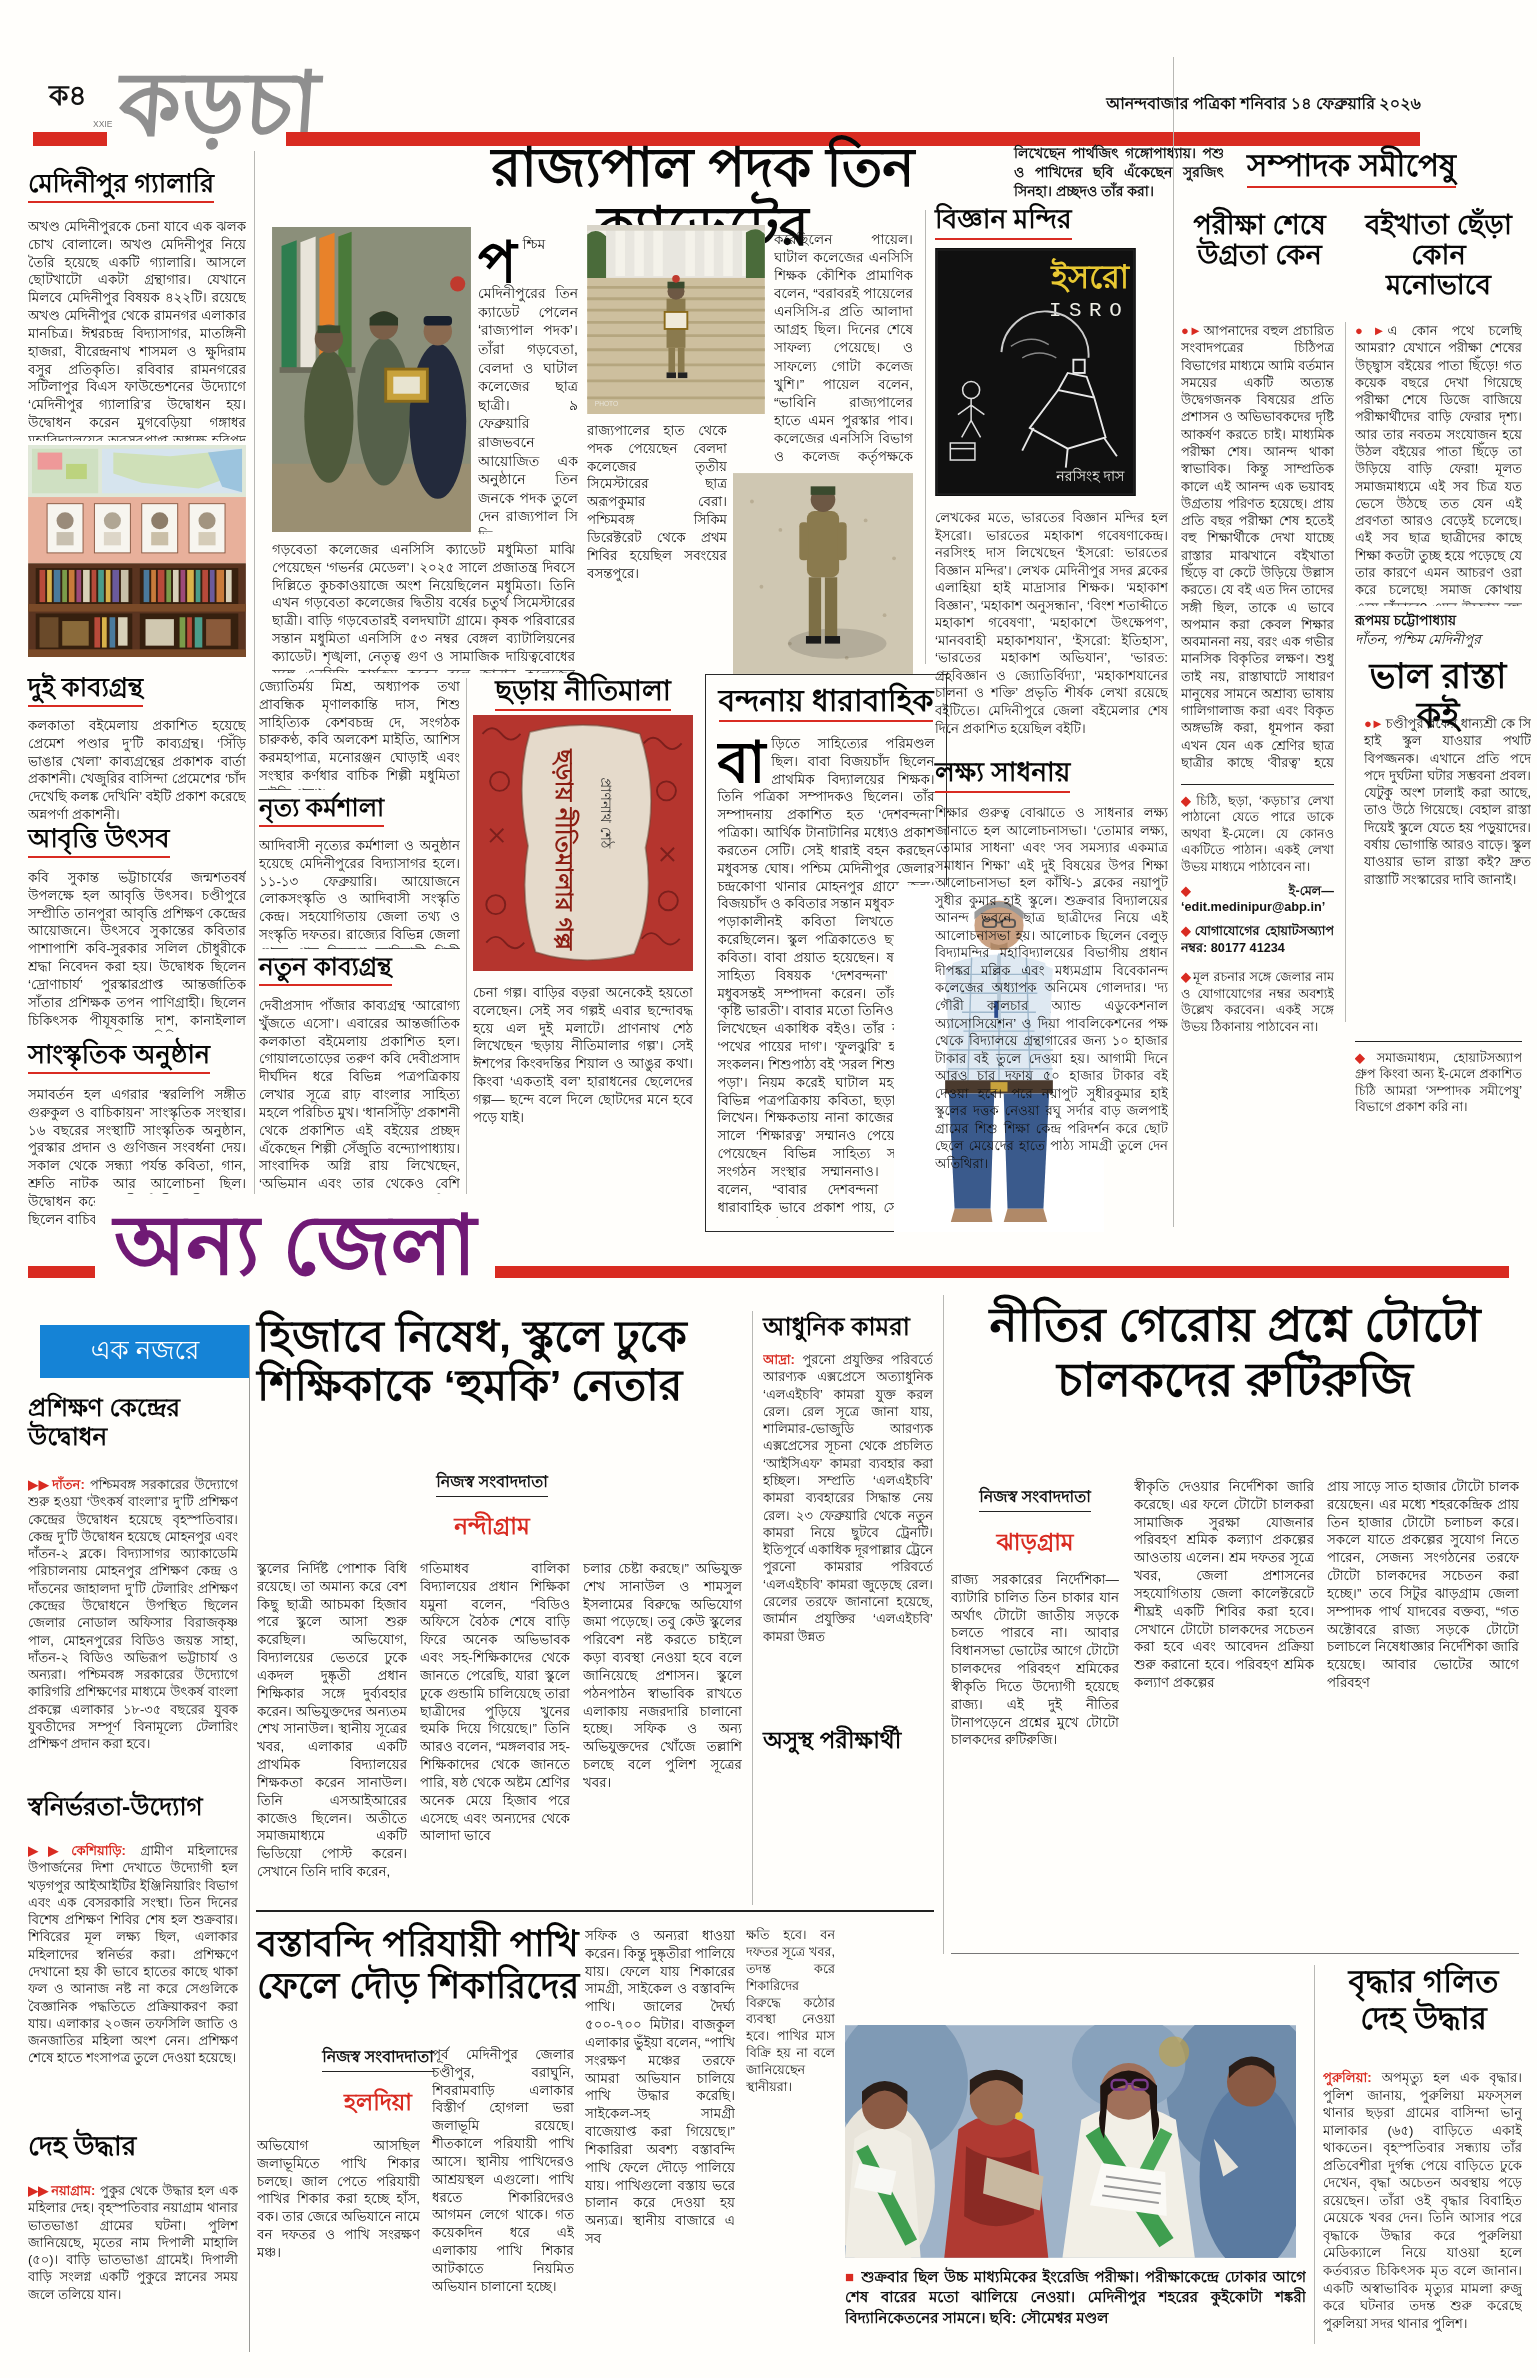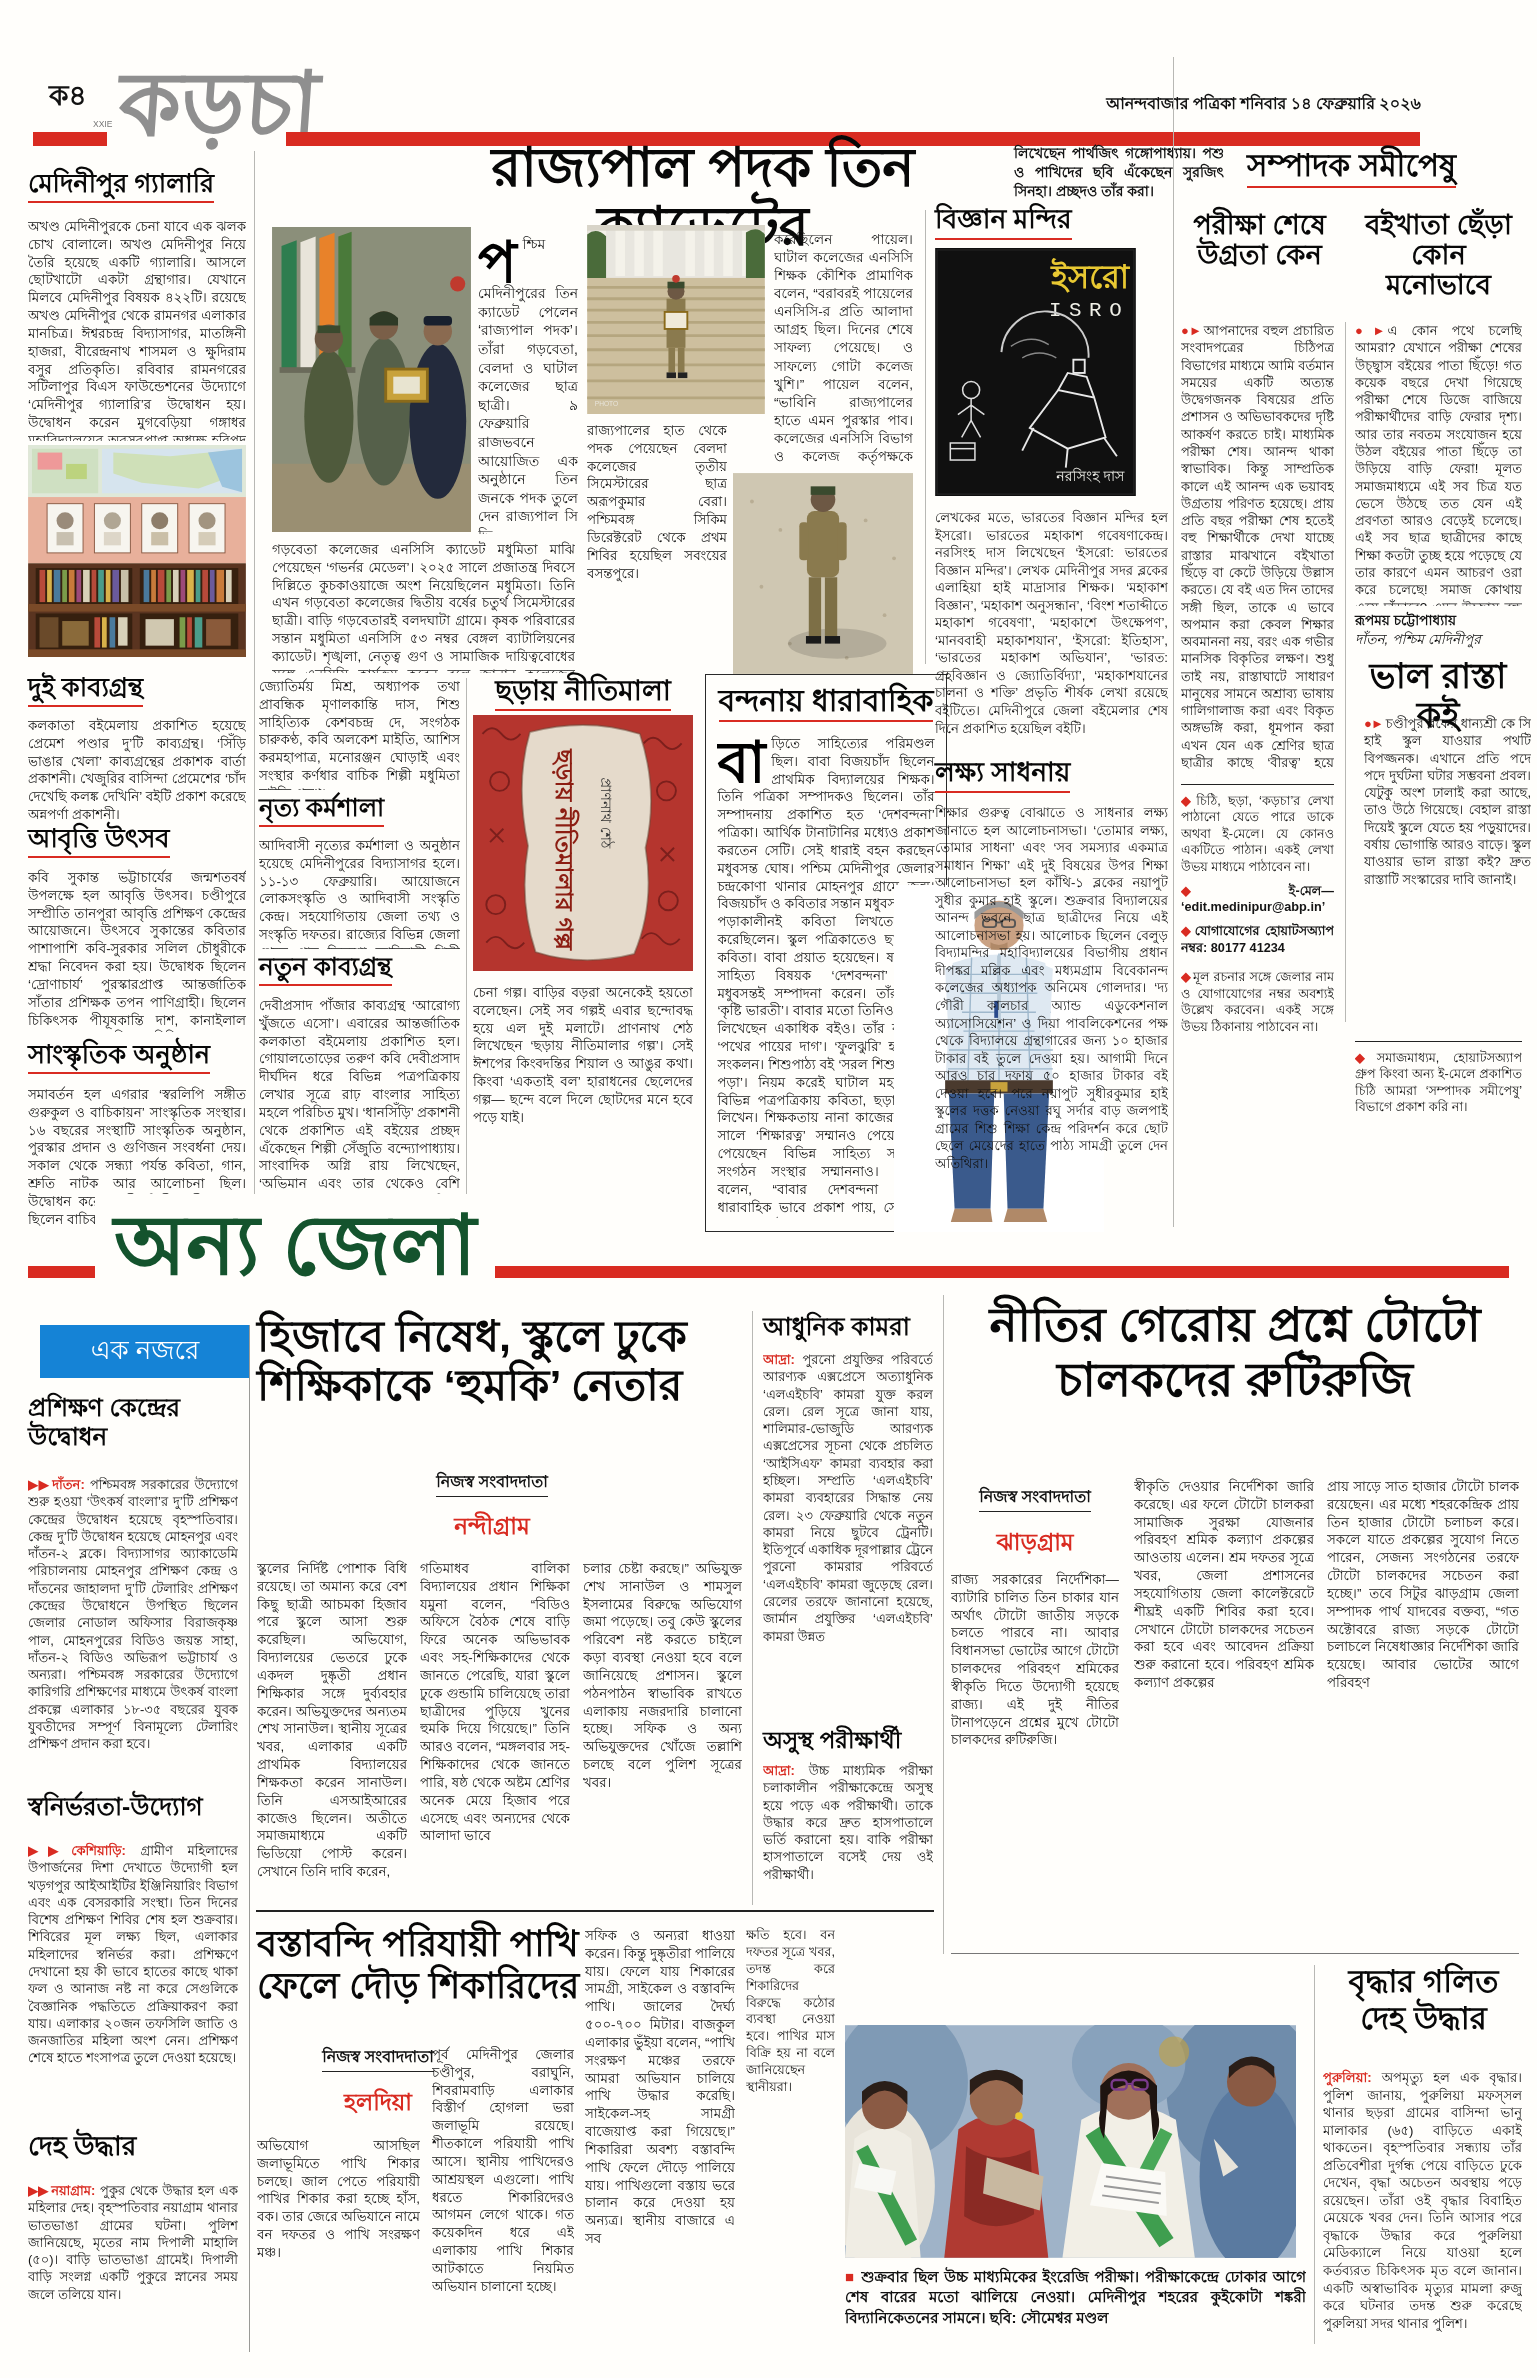--- a/index.html
+++ b/index.html
@@ -384,21 +384,21 @@
     <span class="blt">◆</span><span>সমাজমাধ্যম, হোয়াটসঅ্যাপ গ্রুপ কিংবা অন্য ই-মেলে প্রকাশিত চিঠি আমরা ‘সম্পাদক সমীপেষু’ বিভাগে প্রকাশ করি না।</span>
   </div>
 
   <div class="vrule" style="left:254px;top:151px;height:1075px;"></div>
   <div class="vrule" style="left:466px;top:678px;height:549px;"></div>
   <div class="vrule" style="left:925px;top:210px;height:454px;"></div>
   <div class="vrule" style="left:1173px;top:57px;height:1170px;"></div>
   <div class="vrule" style="left:1345px;top:322px;height:700px;"></div>
 
   <div class="redbar" style="left:28px;top:1266px;width:1481px;height:12.3px;"></div>
-  <div class="abs" style="left:95px;top:1194px;background:#fffefb;padding:0 19px;font-size:83px;font-weight:bold;color:#14532d;line-height:1.25;z-index:2;">অন্য জেলা</div>
+  <div class="abs" style="left:95px;top:1194px;background:#fffefb;padding:0 19px;font-size:83px;font-weight:bold;color:#701a75;line-height:1.25;z-index:2;">অন্য জেলা</div>
 
   <div class="abs" style="left:40px;top:1325px;width:210px;height:53px;background:var(--blue);color:#fff;display:flex;align-items:center;justify-content:center;font-size:26px;font-weight:normal;">এক নজরে</div>
 
   <div class="abs sec-t" style="left:28px;top:1393px;width:210px;font-size:24.6px;line-height:1.18;">প্রশিক্ষণ কেন্দ্রের উদ্বোধন</div>
   <div class="abs bd" style="left:28px;top:1476px;width:210px;height:307px;font-size:13px;">
     <span class="blt">▶▶</span><span class="pl">দাঁতন:</span> <span>পশ্চিমবঙ্গ সরকারের উদ্যোগে শুরু হওয়া ‘উৎকর্ষ বাংলা’র দু’টি প্রশিক্ষণ কেন্দ্রের উদ্বোধন হয়েছে বৃহস্পতিবার। কেন্দ্র দু’টি উদ্বোধন হয়েছে মোহনপুর এবং দাঁতন-২ ব্লকে। বিদ্যাসাগর অ্যাকাডেমি পরিচালনায় মোহনপুর প্রশিক্ষণ কেন্দ্র ও দাঁতনের জাহালদা দু’টি টেলারিং প্রশিক্ষণ কেন্দ্রের উদ্বোধনে উপস্থিত ছিলেন জেলার নোডাল অফিসার বিরাজকৃষ্ণ পাল, মোহনপুরের বিডিও জয়ন্ত সাহা, দাঁতন-২ বিডিও অভিরূপ ভট্টাচার্য ও অন্যরা। পশ্চিমবঙ্গ সরকারের উদ্যোগে কারিগরি প্রশিক্ষণের মাধ্যমে উৎকর্ষ বাংলা প্রকল্পে এলাকার ১৮-৩৫ বছরের যুবক যুবতীদের সম্পূর্ণ বিনামূল্যে টেলারিং প্রশিক্ষণ প্রদান করা হবে।</span>
   </div>
 
   <div class="abs sec-t" style="left:28px;top:1794px;width:210px;font-size:24.6px;">স্বনির্ভরতা-উদ্যোগ</div>
   <div class="abs bd" style="left:28px;top:1842px;width:210px;height:282px;font-size:13px;">
@@ -415,23 +415,20 @@
   <div class="abs place-big" style="left:369px;top:1508px;width:246px;">নন্দীগ্রাম</div>
   <div class="abs bd" style="left:257px;top:1560px;width:150px;height:343px;">স্কুলের নির্দিষ্ট পোশাক বিধি রয়েছে। তা অমান্য করে বেশ কিছু ছাত্রী আচমকা হিজাব পরে স্কুলে আসা শুরু করেছিল। অভিযোগ, বিদ্যালয়ের ভেতরে ঢুকে একদল দুষ্কৃতী প্রধান শিক্ষিকার সঙ্গে দুর্ব্যবহার করেন। অভিযুক্তদের অন্যতম শেখ সানাউল। স্থানীয় সূত্রের খবর, এলাকার একটি প্রাথমিক বিদ্যালয়ের শিক্ষকতা করেন সানাউল। তিনি এসআইআরের কাজেও ছিলেন। অতীতে সমাজমাধ্যমে একটি ভিডিয়ো পোস্ট করেন। সেখানে তিনি দাবি করেন,</div>
   <div class="abs bd" style="left:420px;top:1560px;width:150px;height:343px;">গতিমাধব বালিকা বিদ্যালয়ের প্রধান শিক্ষিকা যমুনা বলেন, “বিডিও অফিসে বৈঠক শেষে বাড়ি ফিরে অনেক অভিভাবক এবং সহ-শিক্ষিকাদের থেকে জানতে পেরেছি, যারা স্কুলে ঢুকে গুন্ডামি চালিয়েছে তারা ছাত্রীদের পুড়িয়ে খুনের হুমকি দিয়ে গিয়েছে।” তিনি আরও বলেন, “মঙ্গলবার সহ-শিক্ষিকাদের থেকে জানতে পারি, ষষ্ঠ থেকে অষ্টম শ্রেণির অনেক মেয়ে হিজাব পরে এসেছে এবং অন্যদের থেকে আলাদা ভাবে</div>
   <div class="abs bd" style="left:583px;top:1560px;width:159px;height:343px;">চলার চেষ্টা করছে।” অভিযুক্ত শেখ সানাউল ও শামসুল ইসলামের বিরুদ্ধে অভিযোগ জমা পড়েছে। তবু কেউ স্কুলের পরিবেশ নষ্ট করতে চাইলে কড়া ব্যবস্থা নেওয়া হবে বলে জানিয়েছে প্রশাসন। স্কুলে পঠনপাঠন স্বাভাবিক রাখতে এলাকায় নজরদারি চালানো হচ্ছে। সফিক ও অন্য অভিযুক্তদের খোঁজে তল্লাশি চলছে বলে পুলিশ সূত্রের খবর।</div>
 
   <div class="abs sec-t" style="left:763px;top:1314px;width:170px;font-size:24.6px;">আধুনিক কামরা</div>
   <div class="abs bd" style="left:763px;top:1351px;width:170px;height:369px;font-size:13px;">
     <span class="pl">আদ্রা:</span> <span>পুরনো প্রযুক্তির পরিবর্তে আরণ্যক এক্সপ্রেসে অত্যাধুনিক ‘এলএইচবি’ কামরা যুক্ত করল রেল। রেল সূত্রে জানা যায়, শালিমার-ভোজুডি আরণ্যক এক্সপ্রেসের সূচনা থেকে প্রচলিত ‘আইসিএফ’ কামরা ব্যবহার করা হচ্ছিল। সম্প্রতি ‘এলএইচবি’ কামরা ব্যবহারের সিদ্ধান্ত নেয় রেল। ২৩ ফেব্রুয়ারি থেকে নতুন কামরা নিয়ে ছুটবে ট্রেনটি। ইতিপূর্বে একাধিক দূরপাল্লার ট্রেনে পুরনো কামরার পরিবর্তে ‘এলএইচবি’ কামরা জুড়েছে রেল। রেলের তরফে জানানো হয়েছে, জার্মান প্রযুক্তির ‘এলএইচবি’ কামরা উন্নত</span>
   </div>
   <div class="abs sec-t" style="left:763px;top:1728px;width:170px;font-size:23px;">অসুস্থ পরীক্ষার্থী</div>
-  <div class="abs bd" style="left:763px;top:1762px;width:170px;height:142px;font-size:13px;">
-    <span class="pl">আদ্রা:</span> <span>উচ্চ মাধ্যমিক পরীক্ষা চলাকালীন পরীক্ষাকেন্দ্রে অসুস্থ হয়ে পড়ে এক পরীক্ষার্থী। তাকে উদ্ধার করে দ্রুত হাসপাতালে ভর্তি করানো হয়। বাকি পরীক্ষা হাসপাতালে বসেই দেয় ওই পরীক্ষার্থী।</span>
-  </div>
 
   <div class="abs hl" style="left:951px;top:1298px;width:568px;font-size:47px;line-height:1.16;">নীতির গেরোয় প্রশ্নে টোটো চালকদের রুটিরুজি</div>
   <div class="abs by" style="left:951px;top:1484px;width:168px;"><span class="line">নিজস্ব সংবাদদাতা</span></div>
   <div class="abs place-big" style="left:951px;top:1524px;width:168px;">ঝাড়গ্রাম</div>
   <div class="abs bd" style="left:951px;top:1571px;width:168px;height:379px;">রাজ্য সরকারের নির্দেশিকা— ব্যাটারি চালিত তিন চাকার যান অর্থাৎ টোটো জাতীয় সড়কে চলতে পারবে না। আবার বিধানসভা ভোটের আগে টোটো চালকদের পরিবহণ শ্রমিকের স্বীকৃতি দিতে উদ্যোগী হয়েছে রাজ্য। এই দুই নীতির টানাপড়েনে প্রশ্নের মুখে টোটো চালকদের রুটিরুজি।</div>
   <div class="abs bd" style="left:1134px;top:1478px;width:180px;height:471px;">স্বীকৃতি দেওয়ার নির্দেশিকা জারি করেছে। এর ফলে টোটো চালকরা সামাজিক সুরক্ষা যোজনার পরিবহণ শ্রমিক কল্যাণ প্রকল্পের আওতায় এলেন। শ্রম দফতর সূত্রে খবর, জেলা প্রশাসনের সহযোগিতায় জেলা কালেক্টরেটে শীঘ্রই একটি শিবির করা হবে। সেখানে টোটো চালকদের সচেতন করা হবে এবং আবেদন প্রক্রিয়া শুরু করানো হবে। পরিবহণ শ্রমিক কল্যাণ প্রকল্পের</div>
   <div class="abs bd" style="left:1327px;top:1478px;width:192px;height:471px;">প্রায় সাড়ে সাত হাজার টোটো চালক রয়েছেন। এর মধ্যে শহরকেন্দ্রিক প্রায় তিন হাজার টোটো চলাচল করে। সকলে যাতে প্রকল্পের সুযোগ নিতে পারেন, সেজন্য সংগঠনের তরফে টোটো চালকদের সচেতন করা হচ্ছে।” তবে সিটুর ঝাড়গ্রাম জেলা সম্পাদক পার্থ যাদবের বক্তব্য, “গত অক্টোবরে রাজ্য সড়কে টোটো চলাচলে নিষেধাজ্ঞার নির্দেশিকা জারি হয়েছে। আবার ভোটের আগে পরিবহণ</div>
 
   <div class="vrule" style="left:249px;top:1325px;height:1027px;background:#9a9a96;"></div>
   <div class="vrule" style="left:752px;top:1311px;height:594px;"></div>

